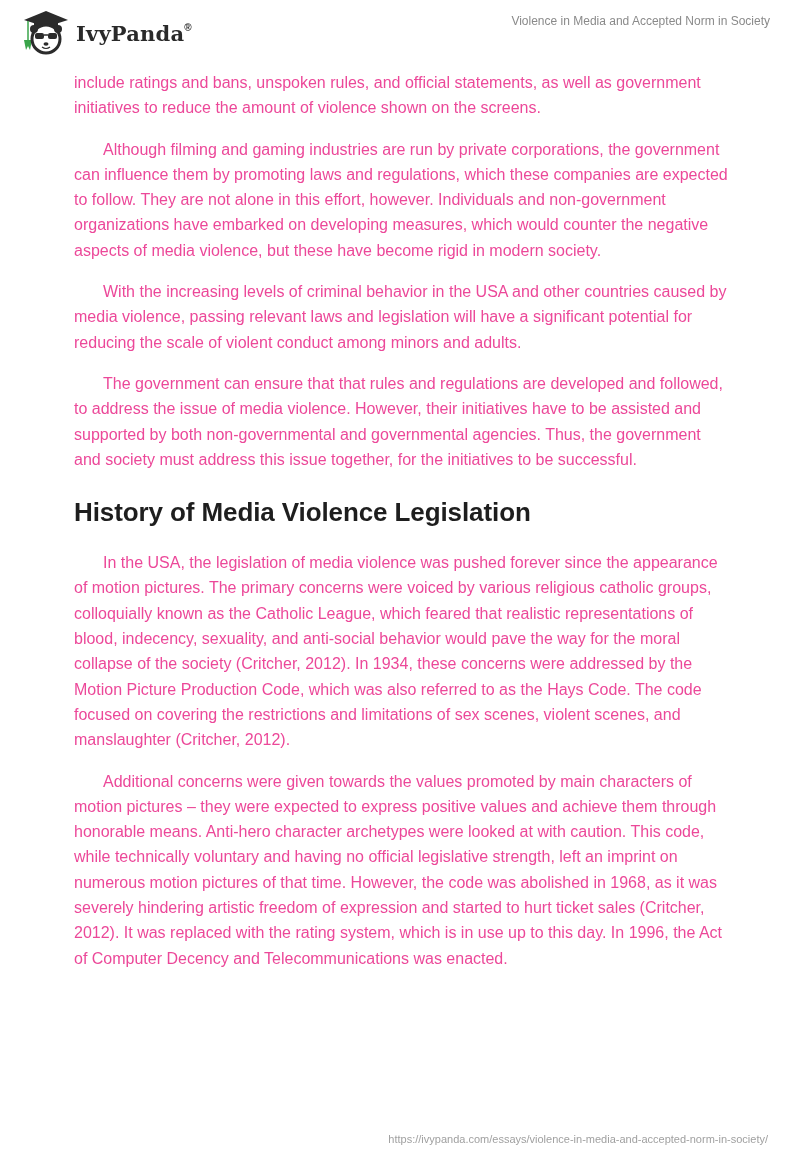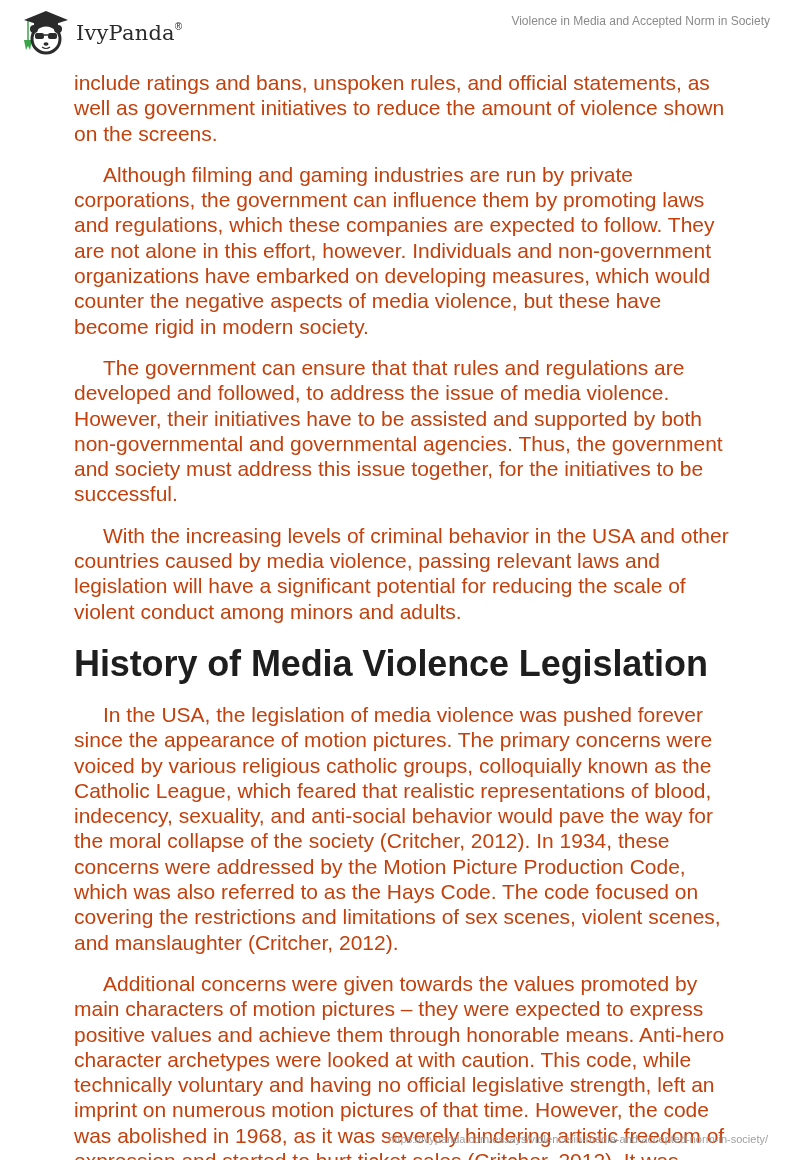--- a/index.html
+++ b/index.html
@@ -8,36 +8,36 @@
       font-family: "Liberation Sans", sans-serif; color: #222222;
     }
     .header {
       position: absolute; left: 0; top: 0; width: 800px; height: 60px;
     }
     .logo {
       position: absolute; left: 16px; top: 8px; display: flex; align-items: center;
     }
     .logo-mark { width: 56px; height: 48px; }
     .logo-text {
-      font-family: "DejaVu Serif", serif; font-weight: normal; font-size: 21px;
+      font-family: "DejaVu Serif", serif; font-weight: bold; font-size: 21px;
       color: #2a2a2a; margin-left: 4px; letter-spacing: 0.2px; position: relative; top: 1px;
     }
     .logo-text sup { font-size: 10px; font-family: "Liberation Sans", sans-serif; position: relative; top: -2px; }
     .doc-title {
       position: absolute; right: 30px; top: 14px; font-size: 12px; color: #8a8a8a;
     }
     .content {
       position: absolute; left: 74px; top: 70px; width: 656px;
     }
     p {
-      margin: 0 0 16px 0; font-size: 21px; line-height: 25.3px; color: #c2410c;
+      margin: 0 0 16px 0; font-size: 16px; line-height: 25.3px; color: #ec4899;
     }
     p.indent { text-indent: 29px; margin-top: 6px; }
     h2 {
-      font-size: 36px; font-weight: bold; color: #1e1e1e; margin: 22px 0 20px 0;
+      font-size: 26px; font-weight: bold; color: #1e1e1e; margin: 22px 0 20px 0;
       line-height: 36px; letter-spacing: -0.1px;
     }
     .footer-url {
       position: absolute; right: 32px; top: 1133px; font-size: 11px; color: #a0a0a0;
     }
   </style>
 </head>
 <body>
 
 <div class="header">
@@ -62,20 +62,20 @@
       <path d="M26,39 Q30,42 34,39" stroke="#2b2b2b" stroke-width="1.2" fill="none"></path>
     </svg>
     <span class="logo-text"><span>IvyPanda</span><sup>®</sup></span>
   </div>
   <div class="doc-title">Violence in Media and Accepted Norm in Society</div>
 </div>
 
 <div class="content">
   <p>include ratings and bans, unspoken rules, and official statements, as well as government initiatives to reduce the amount of violence shown on the screens.</p>
   <p class="indent">Although filming and gaming industries are run by private corporations, the government can influence them by promoting laws and regulations, which these companies are expected to follow. They are not alone in this effort, however. Individuals and non-government organizations have embarked on developing measures, which would counter the negative aspects of media violence, but these have become rigid in modern society.</p>
+  <p class="indent">With the increasing levels of criminal behavior in the USA and other countries caused by media violence, passing relevant laws and legislation will have a significant potential for reducing the scale of violent conduct among minors and adults.</p>
   <p class="indent">The government can ensure that that rules and regulations are developed and followed, to address the issue of media violence. However, their initiatives have to be assisted and supported by both non-governmental and governmental agencies. Thus, the government and society must address this issue together, for the initiatives to be successful.</p>
-  <p class="indent">With the increasing levels of criminal behavior in the USA and other countries caused by media violence, passing relevant laws and legislation will have a significant potential for reducing the scale of violent conduct among minors and adults.</p>
   <h2>History of Media Violence Legislation</h2>
   <p class="indent">In the USA, the legislation of media violence was pushed forever since the appearance of motion pictures. The primary concerns were voiced by various religious catholic groups, colloquially known as the Catholic League, which feared that realistic representations of blood, indecency, sexuality, and anti-social behavior would pave the way for the moral collapse of the society (Critcher, 2012). In 1934, these concerns were addressed by the Motion Picture Production Code, which was also referred to as the Hays Code. The code focused on covering the restrictions and limitations of sex scenes, violent scenes, and manslaughter (Critcher, 2012).</p>
   <p class="indent">Additional concerns were given towards the values promoted by main characters of motion pictures – they were expected to express positive values and achieve them through honorable means. Anti-hero character archetypes were looked at with caution. This code, while technically voluntary and having no official legislative strength, left an imprint on numerous motion pictures of that time. However, the code was abolished in 1968, as it was severely hindering artistic freedom of expression and started to hurt ticket sales (Critcher, 2012). It was replaced with the rating system, which is in use up to this day. In 1996, the Act of Computer Decency and Telecommunications was enacted.</p>
 </div>
 
 <div class="footer-url">https://ivypanda.com/essays/violence-in-media-and-accepted-norm-in-society/</div>
 
 </body></html>

